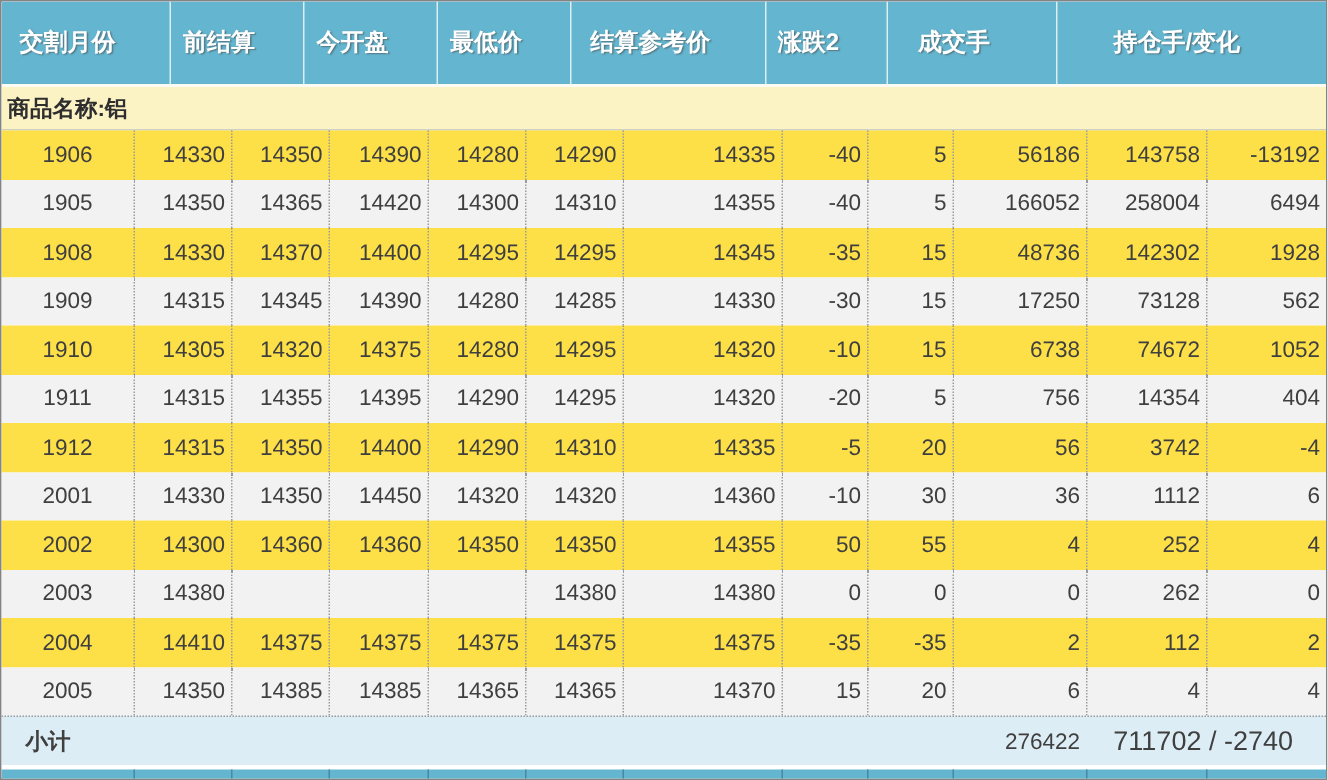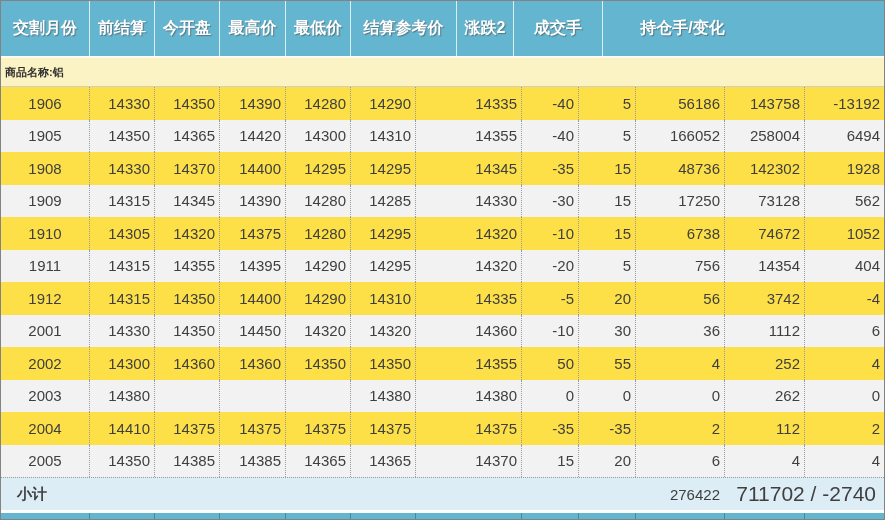--- a/index.html
+++ b/index.html
@@ -8,61 +8,60 @@
     position:relative;width:885px;height:520px;box-sizing:border-box;
     border:1px solid #838383;overflow:hidden;background:#fff;
     display:flex;flex-direction:column;color:var(--text,#3f3f3f);
   }
   
   .thead{display:flex;height:55px;flex:none;background:var(--header-bg,#64b5cf);
     border-bottom:2px solid #fbfbf3;}
   .th{flex:none;display:flex;align-items:center;justify-content:center;
     box-sizing:border-box;color:#fff;font-weight:bold;font-size:16px;
     text-shadow:1px 1px 1px rgba(70,70,70,.55);}
-  .th + .th{border-left:1px solid rgba(240,248,250,.85);}
+  .th + .th{border-left:1px solid rgba(240,248,250,.85);margin-left:24px;}
   
   .col-0{width:88px}.col-1{width:65px}.col-2{width:65px}.col-3{width:66px}
   .col-4{width:65px}.col-5{width:65px}.col-6{width:106px}.col-7{width:57px}
   .col-8{width:57px}.col-9{width:89px}.col-10{width:80px}.col-11{width:80px}
   .hcol-last{width:160px}
   
   .product-row{flex:none;height:29px;background:var(--product-bg,#fcf3c5);
     border-bottom:1px solid #cfcfc2;display:flex;align-items:center;
-    font-weight:bold;font-size:11px;padding-left:4px;box-sizing:border-box;color:#2e2e2e;}
+    font-weight:bold;font-size:15px;padding-left:4px;box-sizing:border-box;color:#2e2e2e;}
   
   .trow{display:flex;height:32.5px;flex:none;background:#fde047;}
   .trow.alt{background:var(--stripe-bg,#f2f2f2);}
   .cell{flex:none;box-sizing:border-box;display:flex;align-items:center;
     font-size:15px;overflow:hidden;white-space:nowrap;}
   .trow .cell + .cell{border-left:1px dotted #9b9b9b;}
   .cell.num{justify-content:flex-end;padding-right:4px;}
   .cell.center{justify-content:center;}
   
   .subtotal{flex:none;height:32px;background:var(--subtotal-bg,#ddedf5);
     border-top:1px dotted #9b9b9b;display:flex;align-items:center;}
   .sub-label{font-weight:bold;font-size:15px;padding-left:16px;box-sizing:border-box;}
   .sub-spacer{width:546px;flex:none;}
   .sub-merged{flex:1;display:flex;align-items:center;justify-content:flex-end;
-    padding-right:8px;font-size:21px;box-sizing:border-box;}
+    padding-right:22px;font-size:18px;box-sizing:border-box;}
   
   .next-strip{flex:1;min-height:8px;background:var(--header-bg,#64b5cf);
     border-top:3px solid #fff;display:flex;}
   .scell{flex:none;box-sizing:border-box;height:100%;}
   .scell + .scell{border-left:1px solid #49889f;}
 </style>
 </head>
 <body>
 
 <div class="quote-table">
 
   <div class="thead">
     <div class="th col-0">交割月份</div>
     <div class="th col-1">前结算</div>
     <div class="th col-2">今开盘</div>
-    <div class="th col-3">最高价</div>
     <div class="th col-4">最低价</div>
     <div class="th col-6">结算参考价</div>
     <div class="th col-8">涨跌2</div>
     <div class="th col-9">成交手</div>
     <div class="th hcol-last">持仓手/变化</div>
   </div>
 
   <div class="product-row">
     <span>商品名称:铝</span>
   </div>

